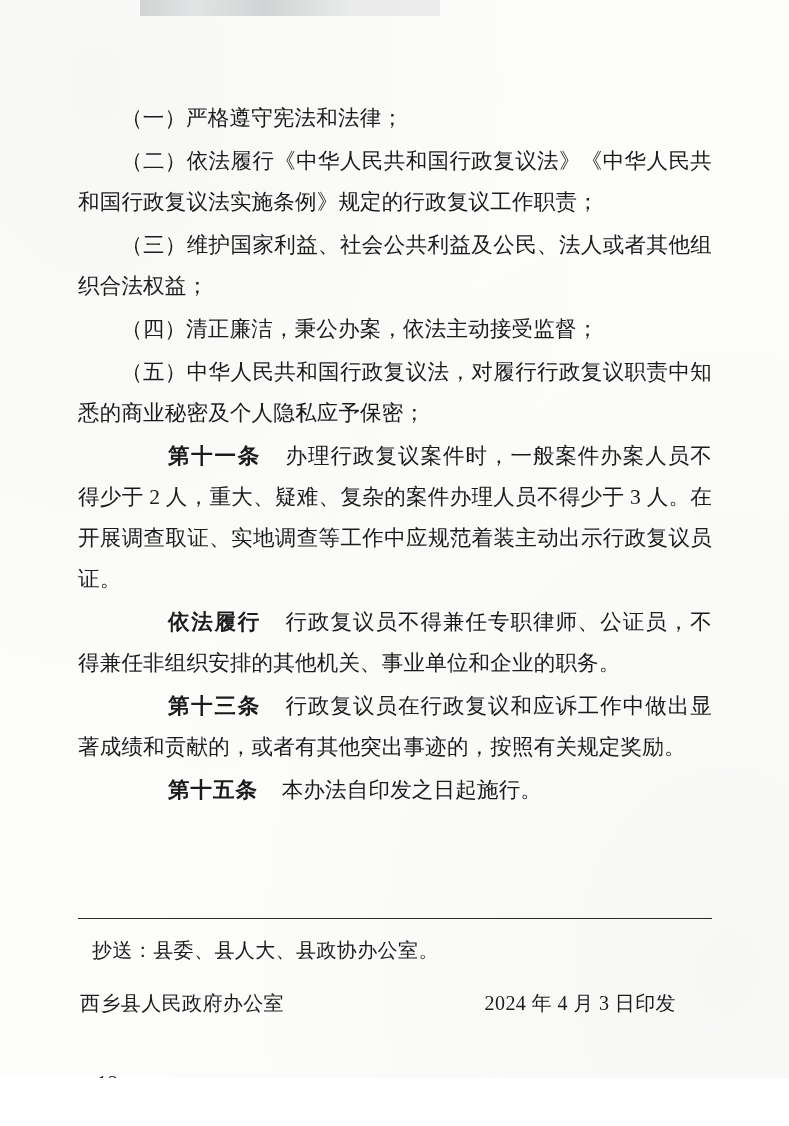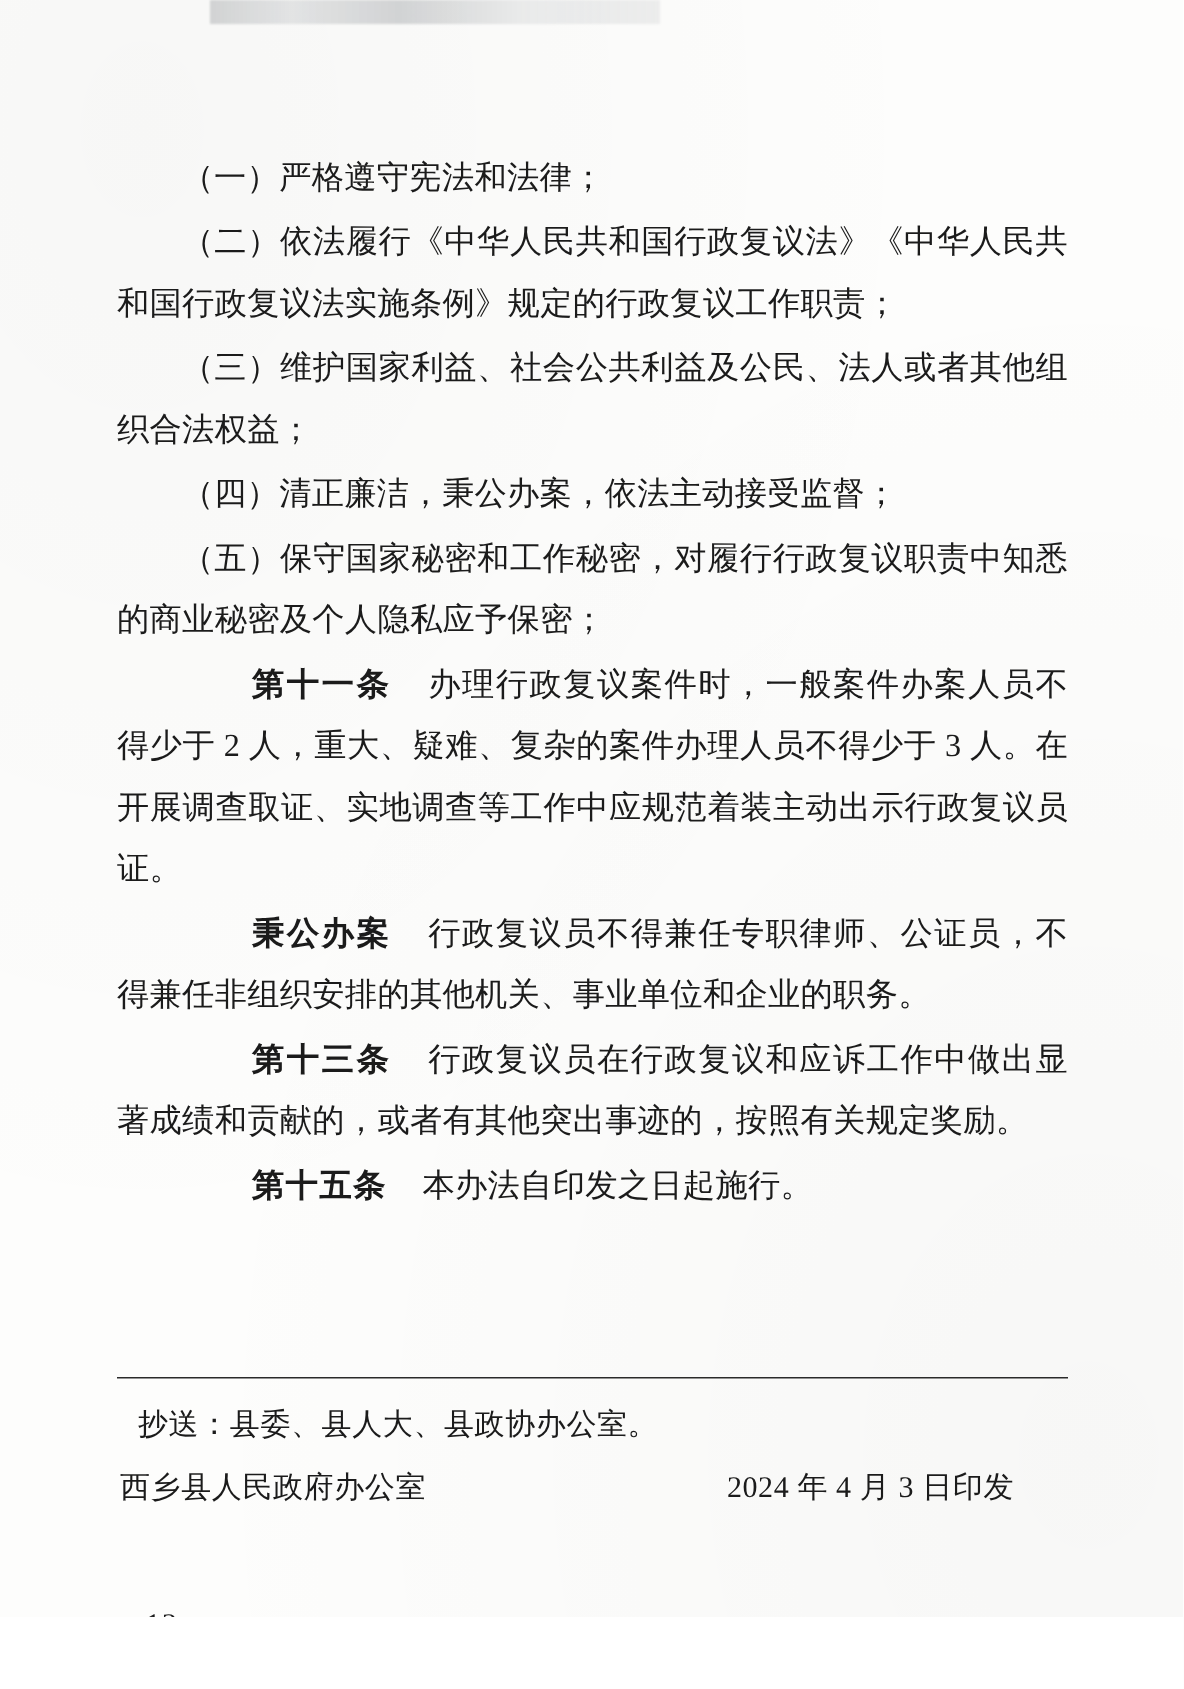--- a/index.html
+++ b/index.html
@@ -84,21 +84,21 @@
     line-height: 34px;
     padding-left: 14px;
     letter-spacing: 0.4px;
   }
   .issuer-row {
     display: flex;
     justify-content: space-between;
     align-items: baseline;
     font-size: 20px;
     line-height: 34px;
-    margin-top: 8px;
+    margin-top: 19px;
     letter-spacing: 0.4px;
   }
   .issuer-left { padding-left: 2px; }
   .issuer-right { padding-right: 36px; text-align: right; }
   .page-number {
     position: absolute;
     left: 76px;
     top: 1072px;
     font-size: 20px;
     letter-spacing: 1px;
@@ -112,25 +112,25 @@
 
   <div class="scan-noise"></div>
   <div class="top-smudge"></div>
 
   <div class="body-area">
 
     <p class="para indent2">（一）严格遵守宪法和法律；</p>
     <p class="para indent2">（二）依法履行《中华人民共和国行政复议法》《中华人民共和国行政复议法实施条例》规定的行政复议工作职责；</p>
     <p class="para indent2">（三）维护国家利益、社会公共利益及公民、法人或者其他组织合法权益；</p>
     <p class="para indent2">（四）清正廉洁，秉公办案，依法主动接受监督；</p>
-    <p class="para indent2">（五）保守国家秘密和工作秘密，对履行行政复议职责中知悉的商业秘密及个人隐私应予保密；</p>
+    <p class="para indent2">（五）中华人民共和国行政复议法，对履行行政复议职责中知悉的商业秘密及个人隐私应予保密；</p>
 
     <p class="para indent2"><span class="art-label">第十一条</span><span class="art-gap"></span><span>办理行政复议案件时，一般案件办案人员不得少于 2 人，重大、疑难、复杂的案件办理人员不得少于 3 人。在开展调查取证、实地调查等工作中应规范着装主动出示行政复议员证。</span></p>
 
-    <p class="para indent2"><span class="art-label">秉公办案</span><span class="art-gap"></span><span>行政复议员不得兼任专职律师、公证员，不得兼任非组织安排的其他机关、事业单位和企业的职务。</span></p>
+    <p class="para indent2"><span class="art-label">依法履行</span><span class="art-gap"></span><span>行政复议员不得兼任专职律师、公证员，不得兼任非组织安排的其他机关、事业单位和企业的职务。</span></p>
 
     <p class="para indent2"><span class="art-label">第十三条</span><span class="art-gap"></span><span>行政复议员在行政复议和应诉工作中做出显著成绩和贡献的，或者有其他突出事迹的，按照有关规定奖励。</span></p>
 
 
     <p class="para indent2"><span class="art-label">第十五条</span><span class="art-gap"></span><span>本办法自印发之日起施行。</span></p>
 
   </div>
 
   <div class="tail">
     <hr class="rule">

